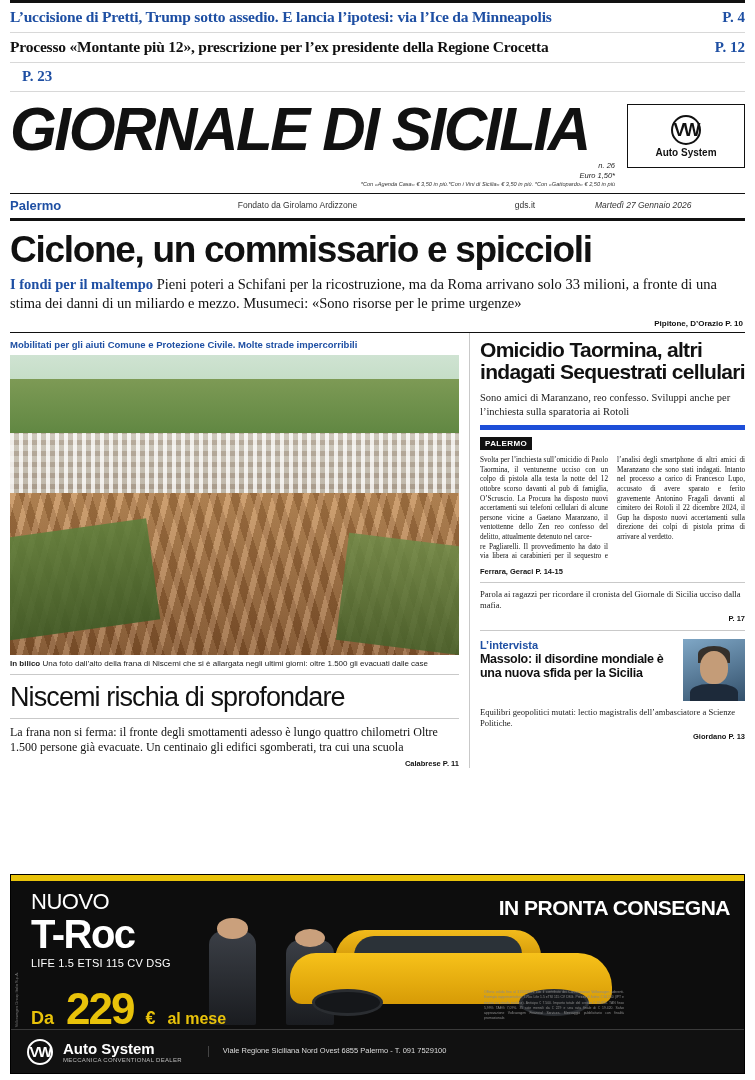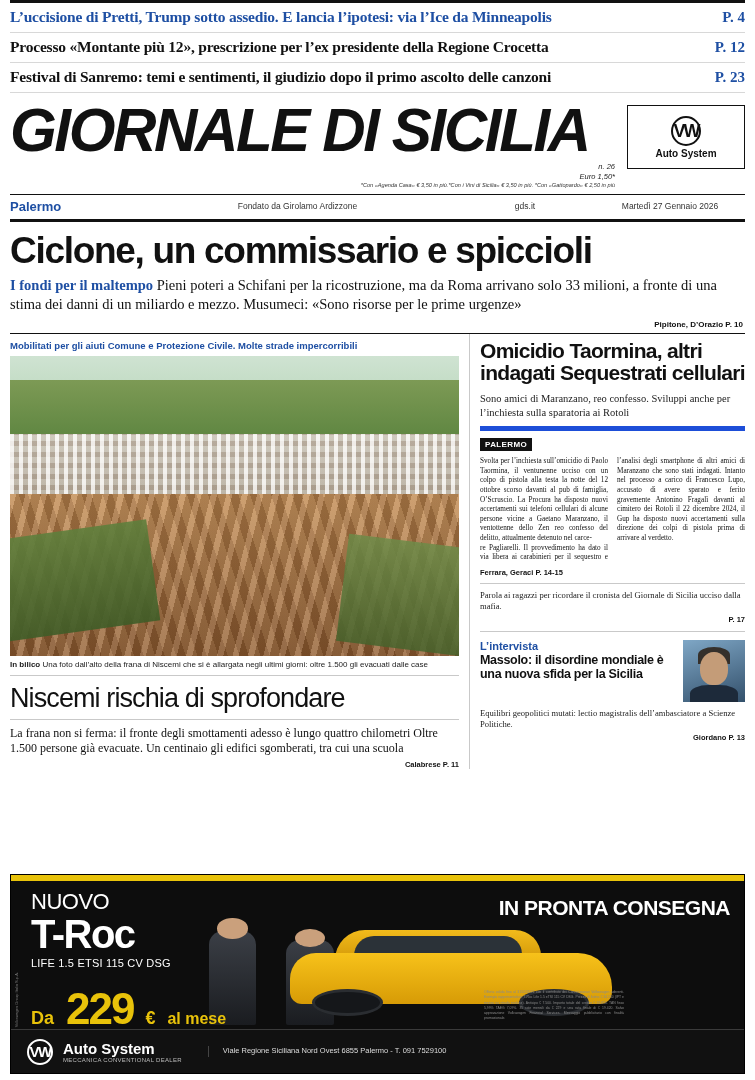--- a/index.html
+++ b/index.html
@@ -111,21 +111,21 @@
     font-size: 8.5px;
   }
   .infobar .city {
     color: #1e4fa3;
     font-weight: bold;
     font-size: 13px;
     flex: 0 0 130px;
   }
   .infobar .founder { flex: 1; text-align: center; color: #333; }
   .infobar .site { flex: 0 0 140px; text-align: center; color: #333; }
-  .infobar .date { flex: 0 0 150px; text-align: center; color: #333; }
+  .infobar .date { flex: 0 0 150px; text-align: left; color: #333; font-style: italic; }
 
   
   .lead { padding: 10px 10px 0 10px; }
   .lead h1 {
     font-family: "Liberation Sans", sans-serif;
     font-weight: bold;
     font-size: 37px;
     letter-spacing: -1.3px;
     line-height: 1.02;
   }
@@ -524,21 +524,20 @@
   <div class="teasers">
     <div class="teaser teaser-1">
       <div class="teaser-text">L’uccisione di Pretti, Trump sotto assedio. E lancia l’ipotesi: via l’Ice da Minneapolis</div>
       <div class="teaser-page">P.  4</div>
     </div>
     <div class="teaser">
       <div class="teaser-text">Processo «Montante più 12», prescrizione per l’ex presidente della Regione Crocetta</div>
       <div class="teaser-page">P. 12</div>
     </div>
     <div class="teaser">
-      <div class="teaser-text">Festival di Sanremo: temi e sentimenti, il giudizio dopo il primo ascolto delle canzoni</div>
       <div class="teaser-page">P. 23</div>
     </div>
   </div>
 
   <div class="masthead">
     <div class="masthead-left">
       <div class="logo">GIORNALE DI SICILIA</div>
       <div class="masthead-meta">
         <div>n. 26</div>
         <div>Euro 1,50*</div>

